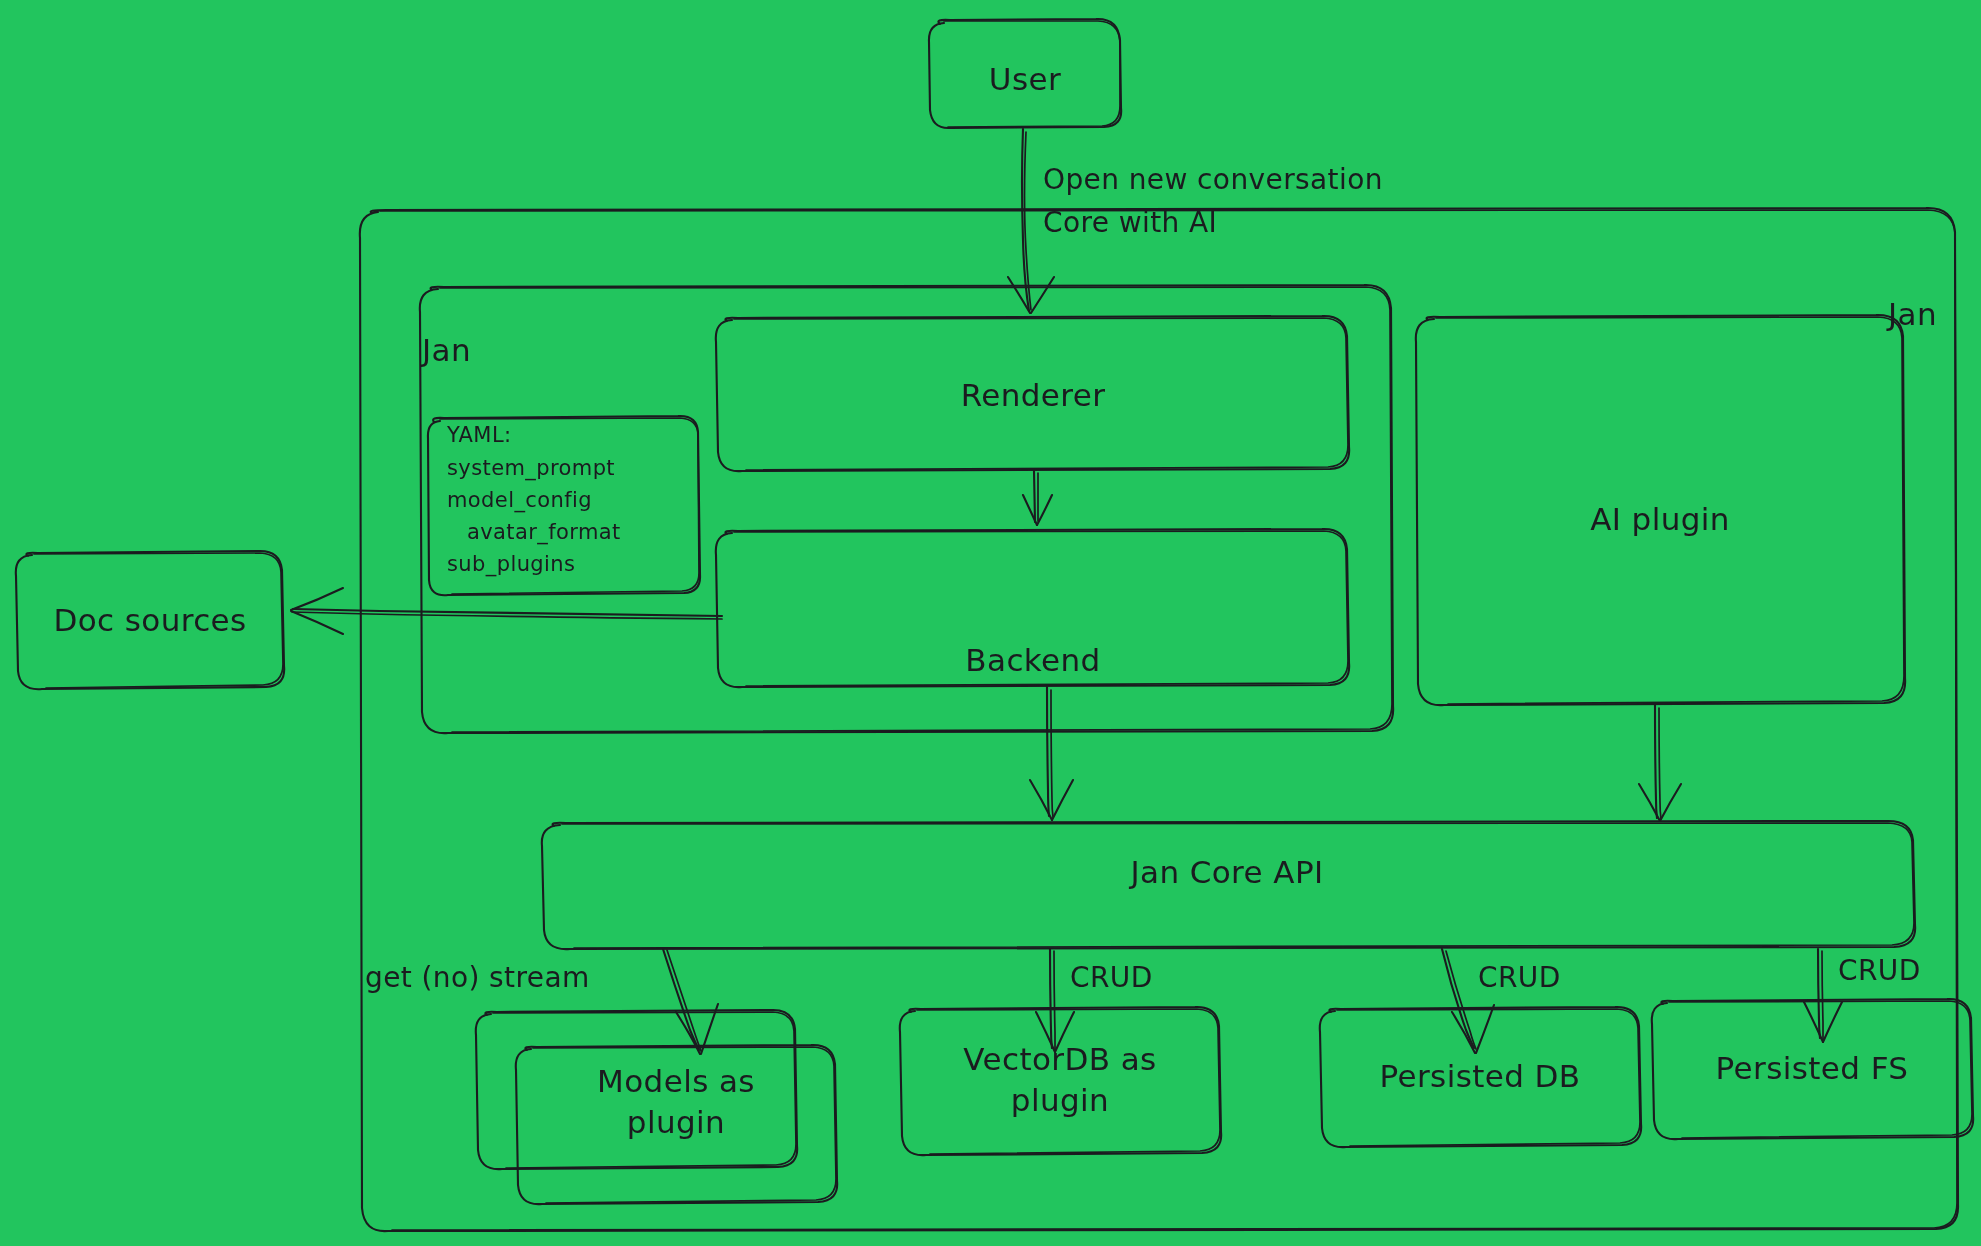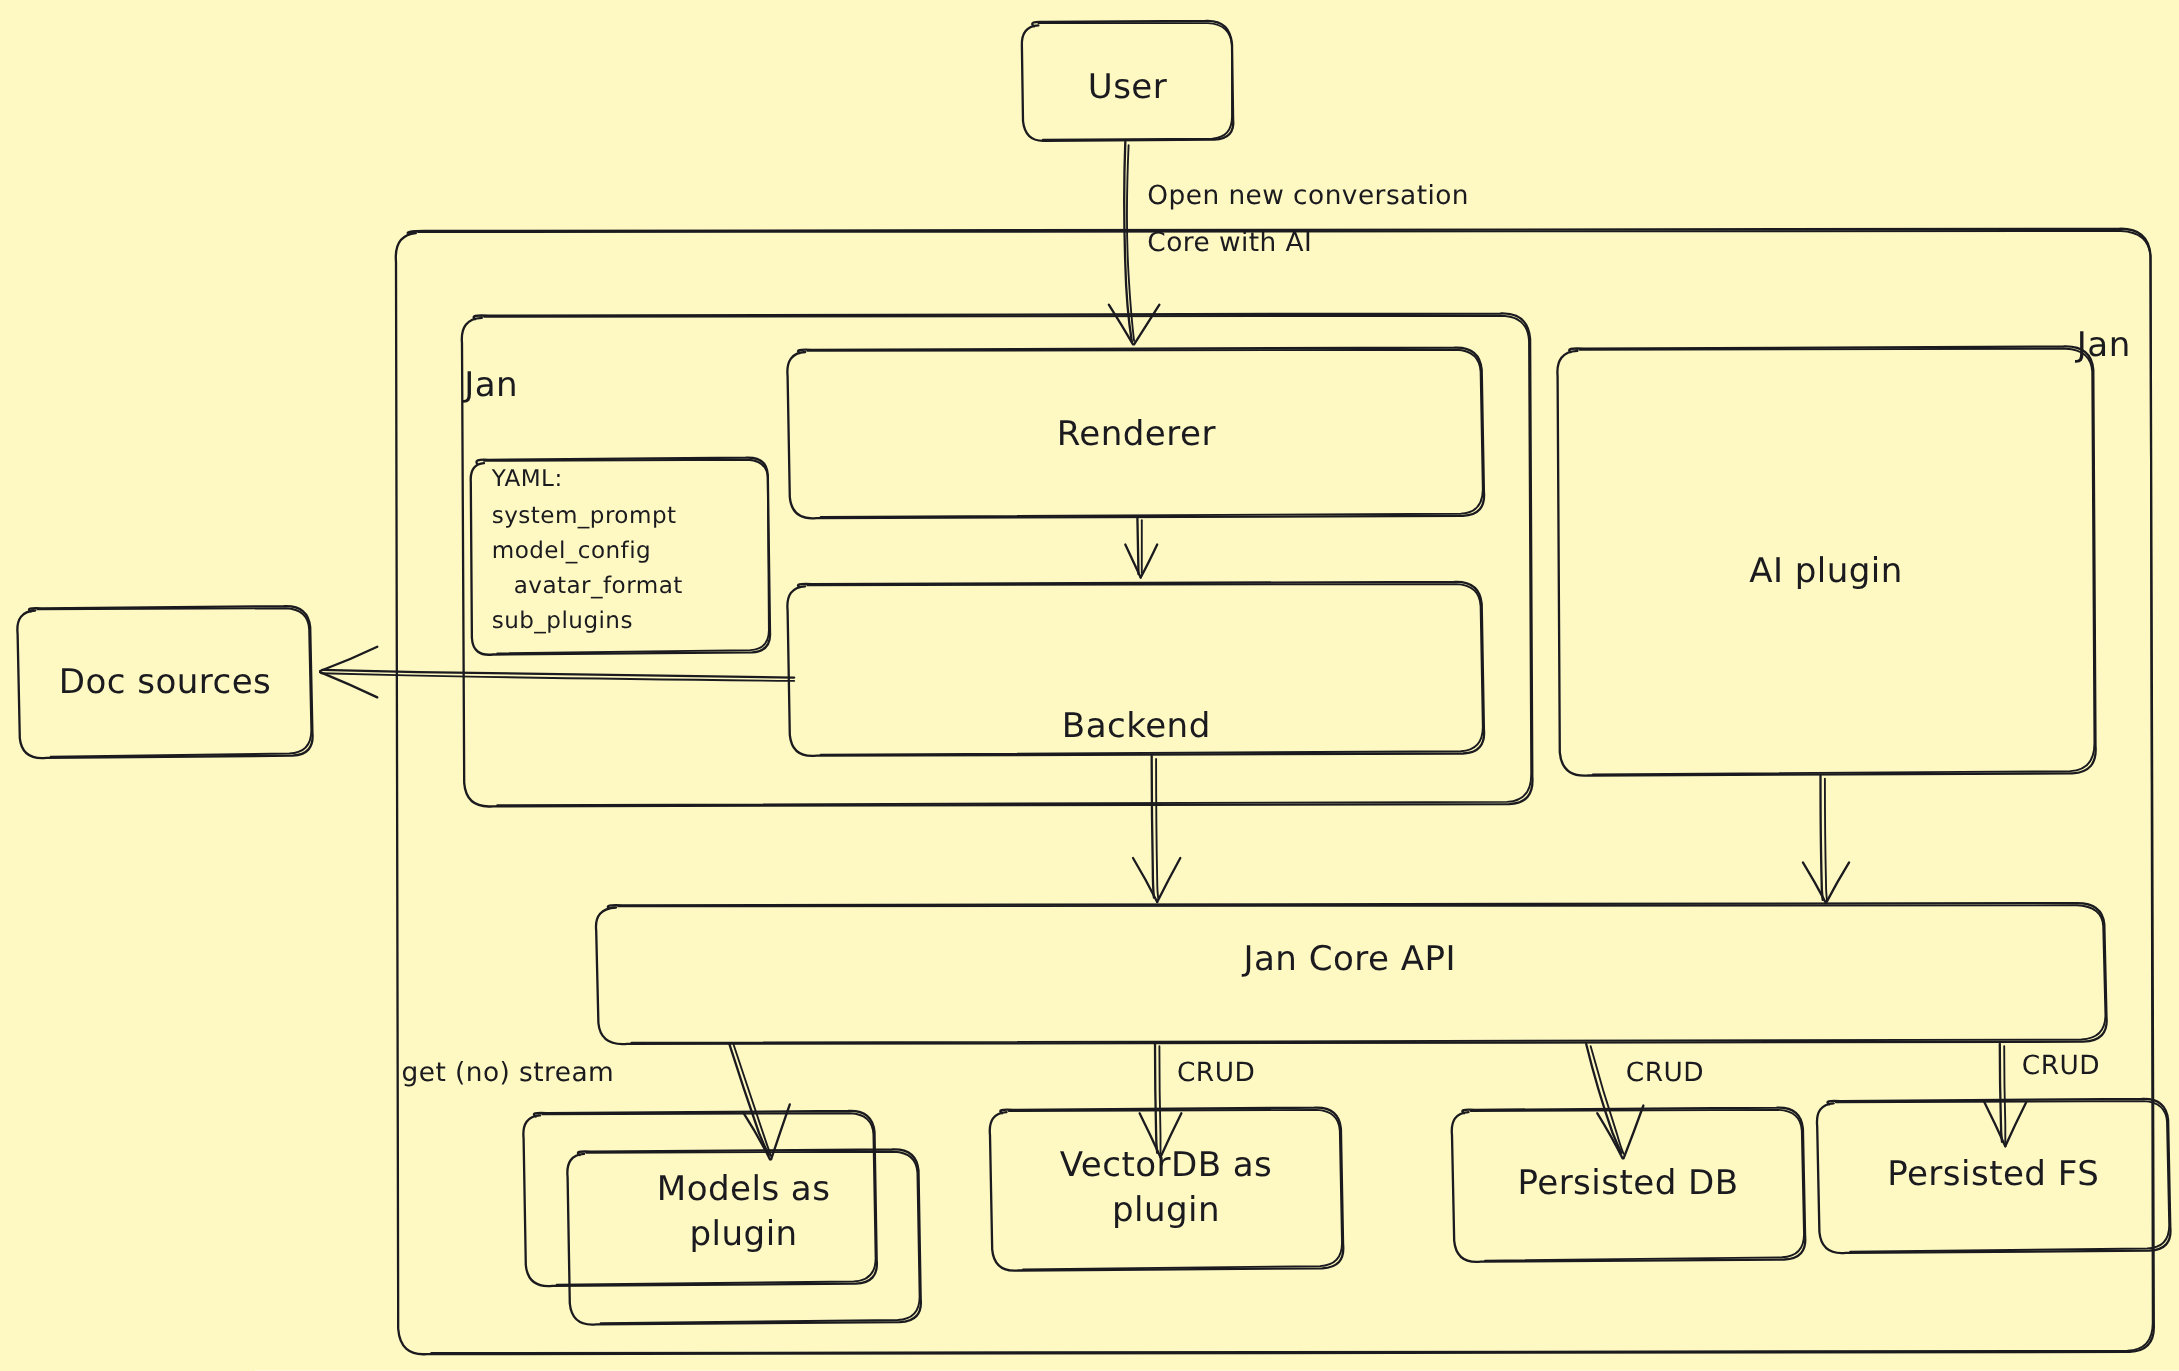--- a/index.html
+++ b/index.html
@@ -10,21 +10,21 @@
   body {
     width: 1981px;
     height: 1246px;
     font-family: "DejaVu Sans", sans-serif;
     overflow: hidden;
   }
   #canvas {
     position: relative;
     width: 1981px;
     height: 1246px;
-    background: #fef9c3;
+    background: #22c55e;
   }
   svg#sketch {
     position: absolute;
     left: 0;
     top: 0;
     width: 1981px;
     height: 1246px;
   }
   .stroke {
     fill: none;
@@ -47,21 +47,21 @@
     font-size: 31px;
     text-align: center;
     transform: translate(-50%, -50%);
   }
   .node-label.two-line { line-height: 1.32; }
   .group-label {
     font-size: 31px;
     margin-top: 15px;
   }
   .edge-label {
-    font-size: 24px;
+    font-size: 28px;
     line-height: 1.42;
   }
   .yaml-label {
     font-size: 21px;
     line-height: 1.52;
   }
 </style>
 </head>
 <body>
 

